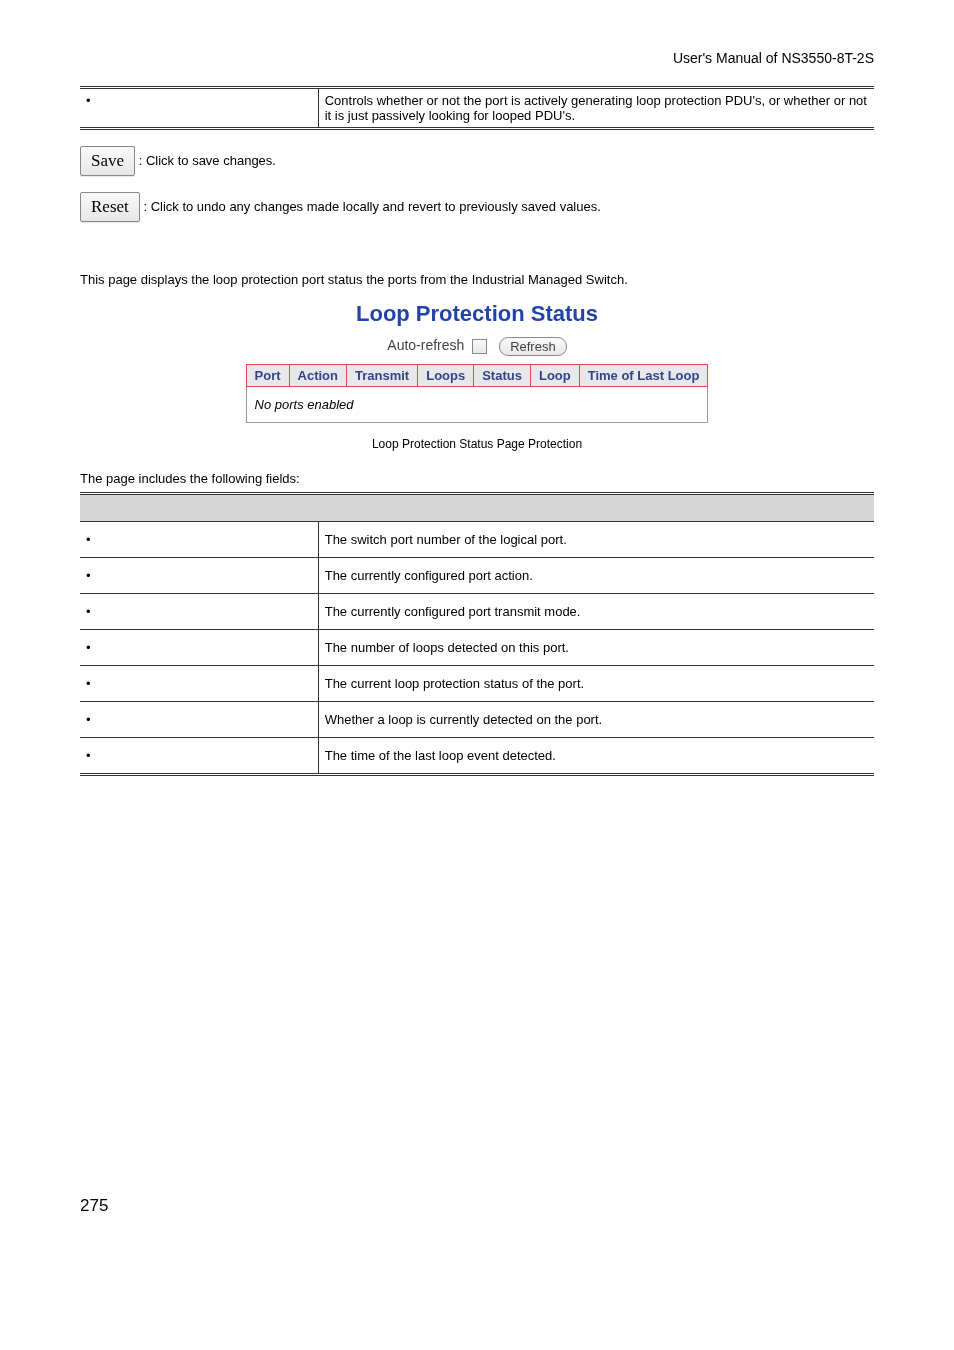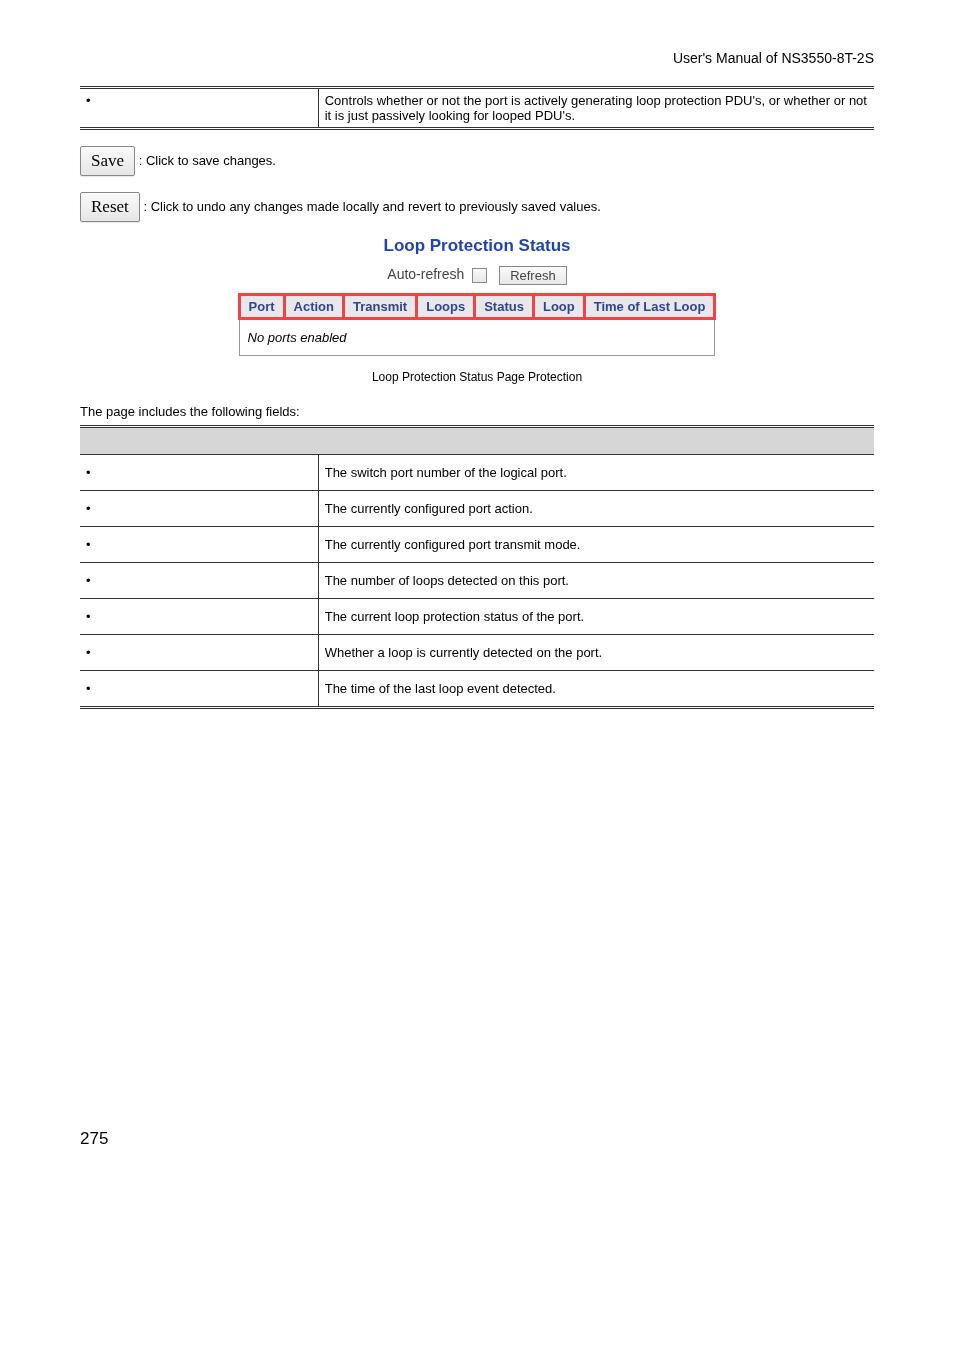--- a/index.html
+++ b/index.html
@@ -62,21 +62,21 @@
   .btn-desc {
     vertical-align: middle;
   }
 
   .intro {
     margin-top: 50px;
   }
 
   .ss-title {
     text-align: center;
-    font-size: 17px;
+    font-size: 22px;
     font-weight: bold;
     color: #2244aa;
     margin-top: 14px;
     font-family: Arial, sans-serif;
   }
   .ss-controls {
     text-align: center;
     margin-top: 10px;
     font-size: 14px;
     color: #444;
@@ -90,34 +90,34 @@
     vertical-align: middle;
     margin: 0 4px;
   }
   .ss-btn {
     display: inline-block;
     border: 1px solid #888;
     background: linear-gradient(#fafafa,#e8e8e8);
     padding: 1px 10px;
     font-size: 13px;
     vertical-align: middle;
-    border-radius: 0;
+    border-radius: 9px;
     margin-left: 4px;
   }
   .ss-table {
     border-collapse: collapse;
     margin: 8px auto 0 auto;
   }
   .ss-table th {
     background: #e8e8ec;
     color: #334488;
     font-weight: bold;
     font-size: 13px;
     padding: 3px 8px;
-    border: 3px solid #ef4444;
+    border: 1px solid #ef4444;
   }
   .ss-table td {
     font-style: italic;
     padding: 10px 8px;
     border: 1px solid #999;
   }
   .ss-caption {
     text-align: center;
     font-size: 12px;
     margin-top: 14px;
@@ -172,20 +172,21 @@
 
   <div class="btn-line">
     <span class="btn-image">Save</span>
     <span class="btn-desc">: Click to save changes.</span>
   </div>
   <div class="btn-line">
     <span class="btn-image">Reset</span>
     <span class="btn-desc">: Click to undo any changes made locally and revert to previously saved values.</span>
   </div>
 
+  <div class="intro">This page displays the loop protection port status the ports from the Industrial Managed Switch.</div>
 
   <div class="ss-title">Loop Protection Status</div>
   <div class="ss-controls">
     <span>Auto-refresh</span>
     <span class="ss-checkbox"></span>
     <span class="ss-btn">Refresh</span>
   </div>
   <table class="ss-table">
     <tbody>
         <tr>

